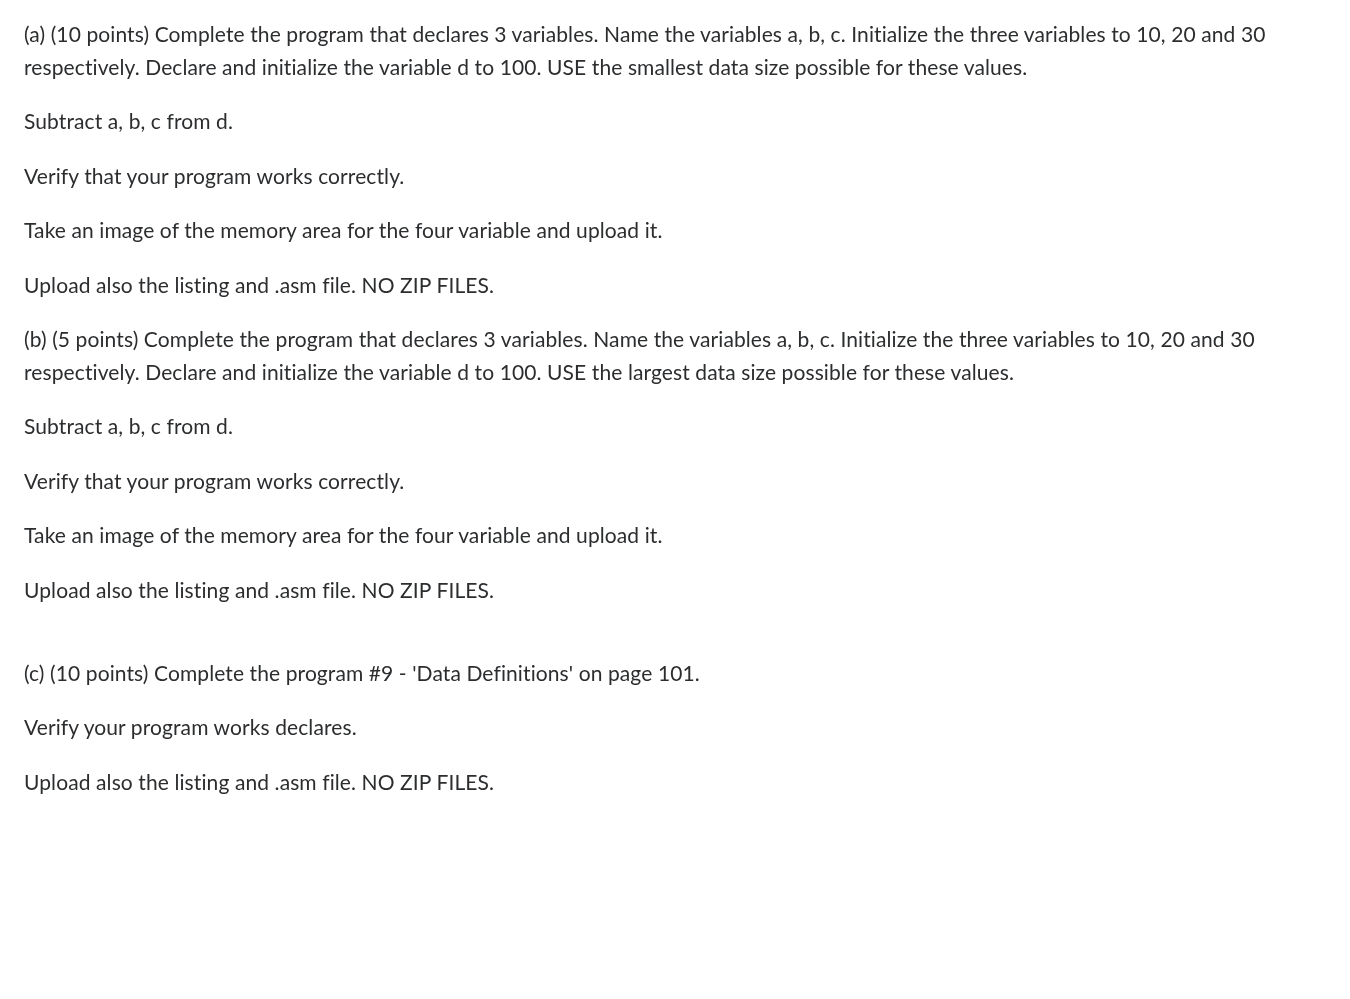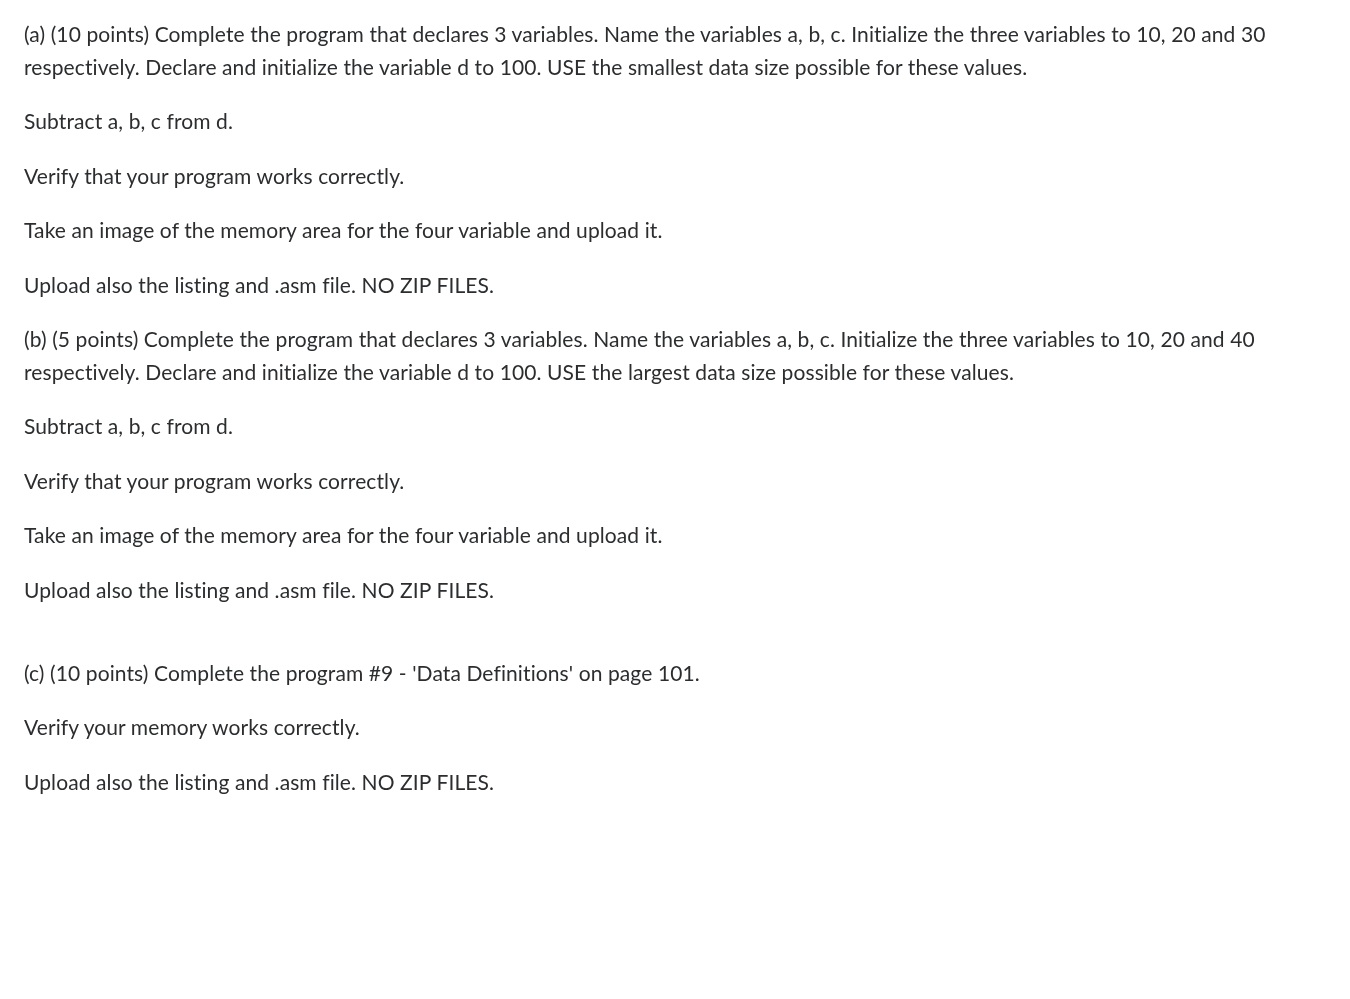--- a/index.html
+++ b/index.html
@@ -29,20 +29,20 @@
     }
   </style>
 </head>
 <body>
 
 <p>(a) (10 points) Complete the program that declares 3 variables. Name the variables a, b, c. Initialize the three variables to 10, 20 and 30 respectively. Declare and initialize the variable d to 100. USE the smallest data size possible for these values.</p>
 <p>Subtract a, b, c from d.</p>
 <p>Verify that your program works correctly.</p>
 <p>Take an image of the memory area for the four variable and upload it.</p>
 <p>Upload also the listing and .asm file. NO ZIP FILES.</p>
-<p>(b) (5 points) Complete the program that declares 3 variables. Name the variables a, b, c. Initialize the three variables to 10, 20 and 40 respectively. Declare and initialize the variable d to 100. USE the largest data size possible for these values.</p>
+<p>(b) (5 points) Complete the program that declares 3 variables. Name the variables a, b, c. Initialize the three variables to 10, 20 and 30 respectively. Declare and initialize the variable d to 100. USE the largest data size possible for these values.</p>
 <p>Subtract a, b, c from d.</p>
 <p>Verify that your program works correctly.</p>
 <p>Take an image of the memory area for the four variable and upload it.</p>
 <p class="section-gap">Upload also the listing and .asm file. NO ZIP FILES.</p>
 <p>(c) (10 points)  Complete the program #9 - 'Data Definitions' on page 101.</p>
-<p>Verify your memory works correctly.</p>
+<p>Verify your program works declares.</p>
 <p class="last">Upload also the listing and .asm file. NO ZIP FILES.</p>
 
 </body></html>

